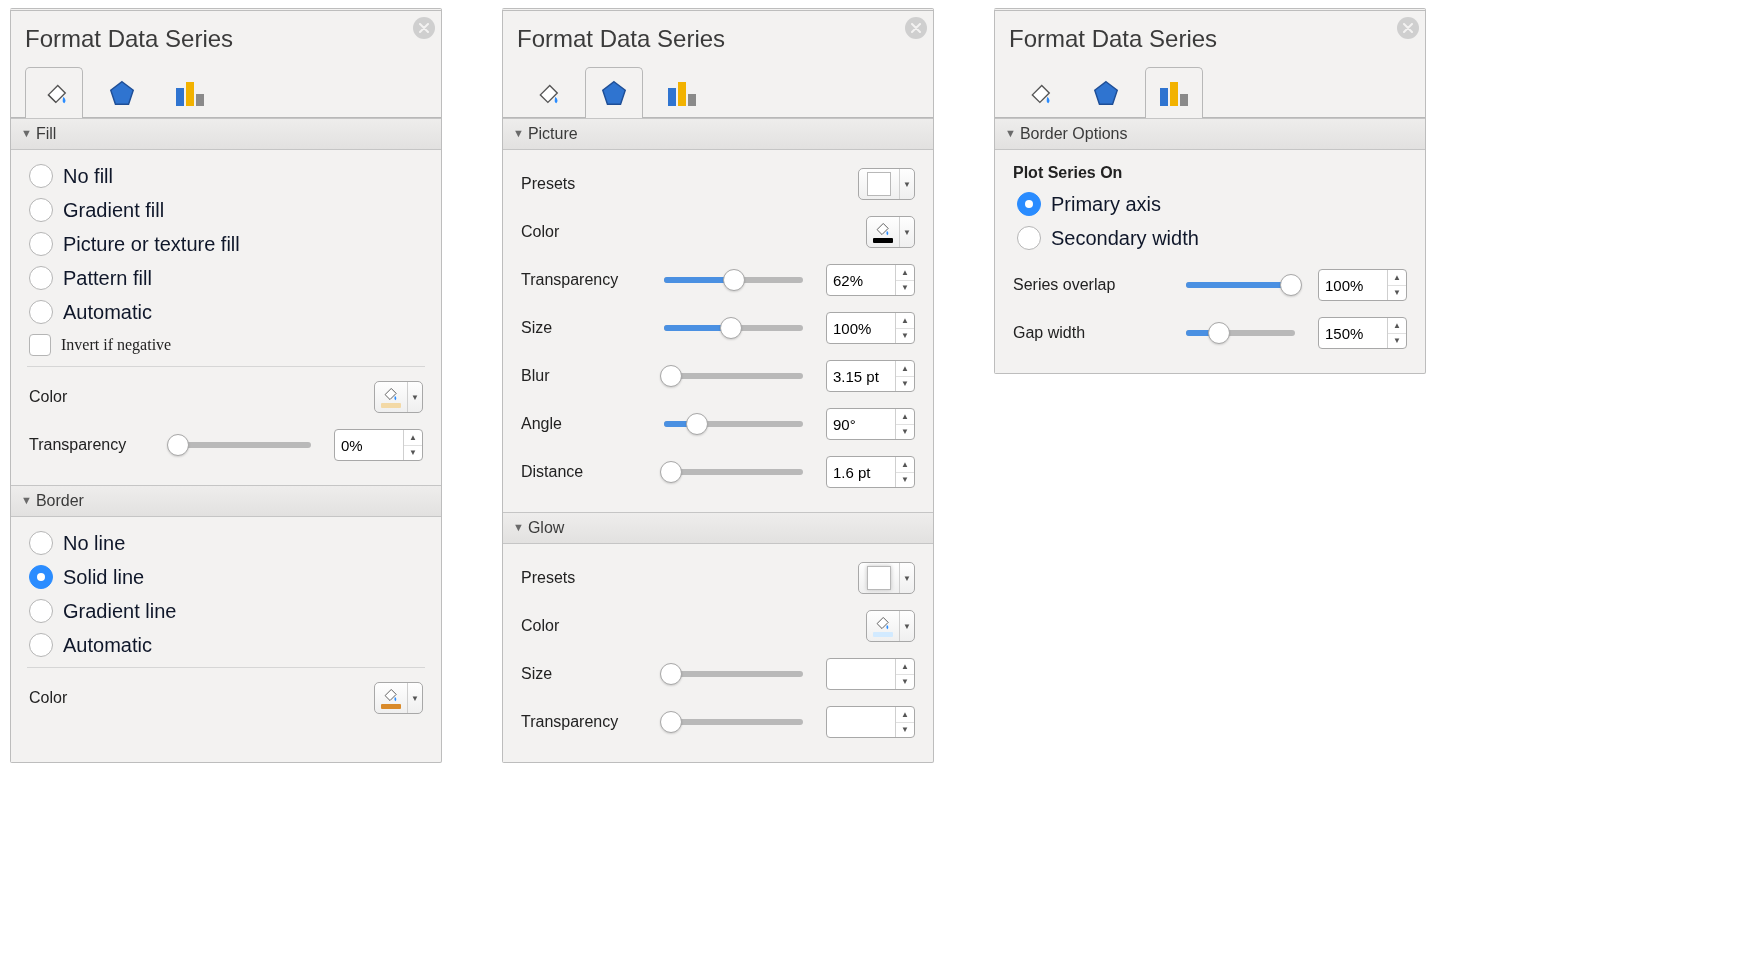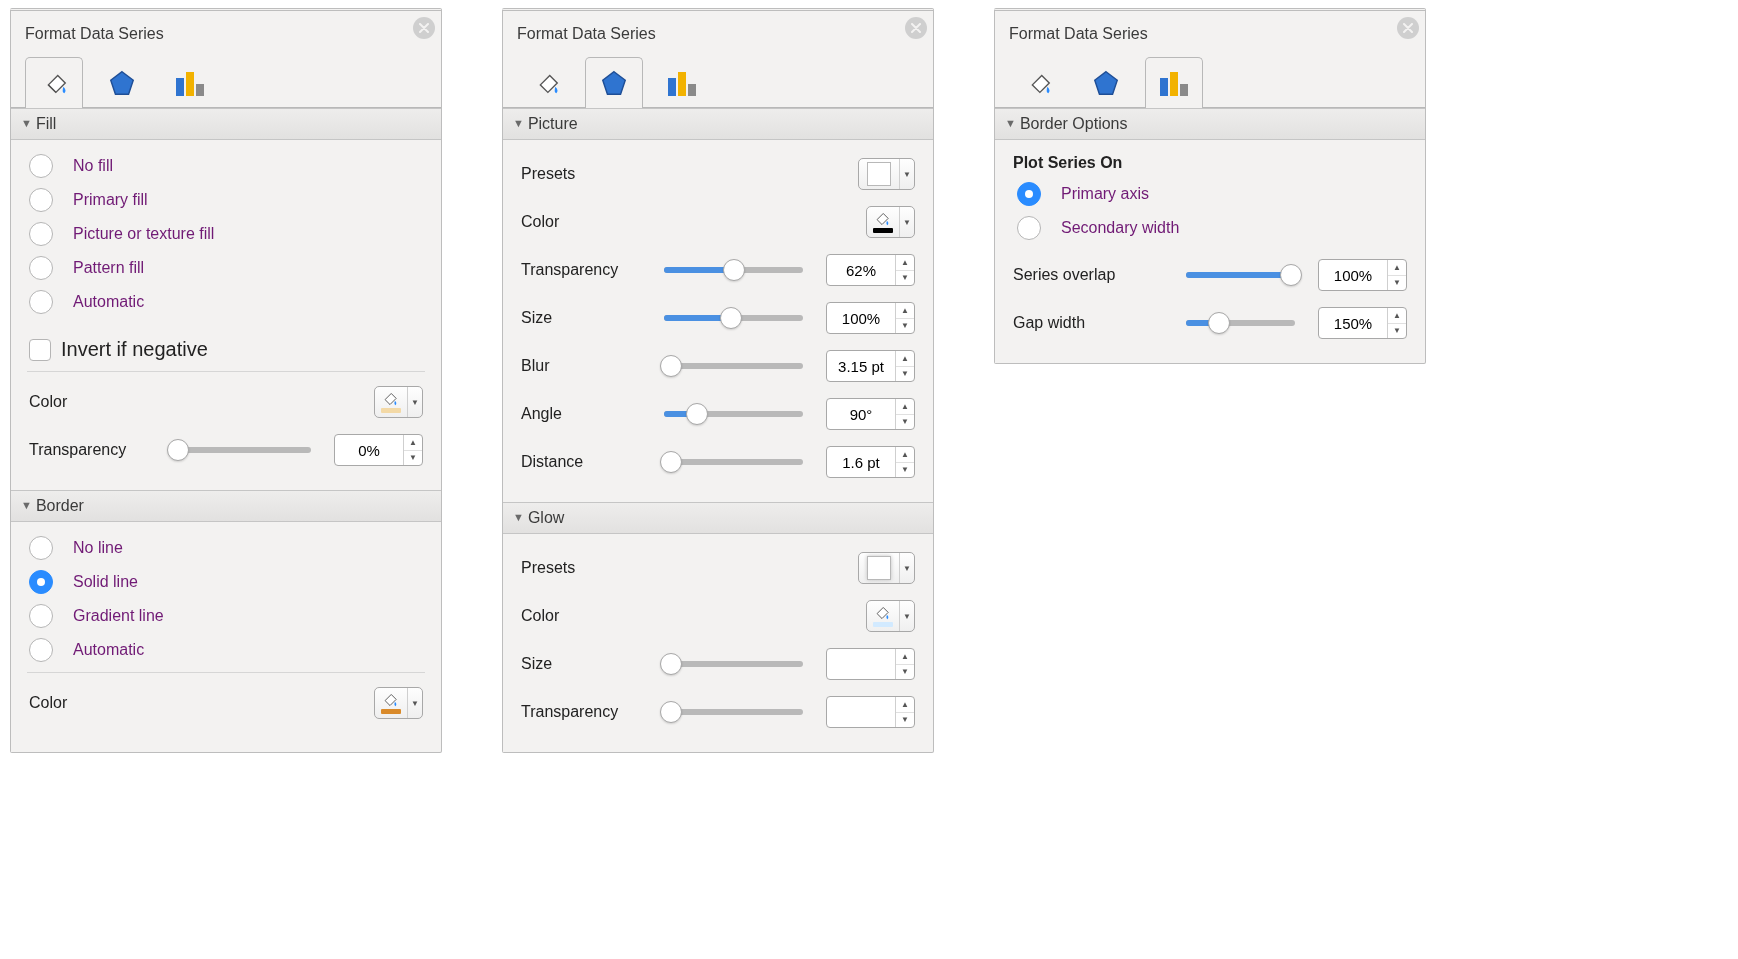--- a/index.html
+++ b/index.html
@@ -22,21 +22,21 @@
     border-top: 3px double #bdbdbd;
     border-radius: 2px;
     position: relative;
   }
   .panel-header {
     padding: 14px 14px 8px 14px;
     display: flex;
     align-items: center;
   }
   .panel-title {
-    font-size: 16px;
+    font-size: 24px;
     color: #3b3b3b;
     font-weight: 400;
   }
   .close-btn {
     position: absolute;
     right: 6px;
     top: 6px;
     width: 22px;
     height: 22px;
     border-radius: 50%;
@@ -100,23 +100,23 @@
     transform: translateY(-1px);
   }
   .section-body {
     padding: 14px 18px 12px 18px;
   }
 
   .radio-list { display: flex; flex-direction: column; gap: 10px; }
   .radio-item {
     display: flex;
     align-items: center;
-    gap: 20px;
-    font-size: 16px;
-    color: #701a75;
+    gap: 10px;
+    font-size: 20px;
+    color: #0f172a;
     cursor: pointer;
   }
   .radio-circle {
     width: 22px; height: 22px;
     border: 1px solid #b5b5b5;
     border-radius: 50%;
     background: #fff;
     display: flex; align-items: center; justify-content: center;
     flex-shrink: 0;
   }
@@ -125,23 +125,24 @@
     background: #2a8cff;
     display: none;
   }
   .radio-item.selected .radio-circle { border-color: #2a8cff; background:#2a8cff; }
   .radio-item.selected .radio-circle .dot { display:block; background:#fff; width:8px; height:8px; }
 
   .checkbox-item {
     display: flex;
     align-items: center;
     gap: 10px;
-    font-size: 20px;
-    margin-top: 24px;
+    font-size: 16px;
+    margin-top: 10px;
     cursor: pointer;
+    font-family: Liberation Serif, serif;
   }
   .checkbox-box {
     width: 20px; height: 20px;
     border: 1px solid #b5b5b5;
     border-radius: 4px;
     background: #fff;
     flex-shrink: 0;
   }
 
   .divider {
@@ -199,21 +200,20 @@
     overflow: hidden;
     min-width: 86px;
   }
   .spinner input {
     border: none;
     outline: none;
     width: 56px;
     padding: 0 6px;
     font-size: 15px;
     background: transparent;
-    text-align: center;
   }
   .spinner .steppers {
     display: flex;
     flex-direction: column;
     border-left: 1px solid #cfcfcf;
     width: 18px;
   }
   .spinner .steppers div {
     flex: 1;
     display: flex;
@@ -318,21 +318,21 @@
     <span>Fill</span>
   </div>
   <div class="section-body">
     <div class="radio-list">
       <div class="radio-item">
             <span class="radio-circle"></span>
             <span>No fill</span>
           </div>
       <div class="radio-item">
             <span class="radio-circle"></span>
-            <span>Primary fill</span>
+            <span>Gradient fill</span>
           </div>
       <div class="radio-item">
             <span class="radio-circle"></span>
             <span>Picture or texture fill</span>
           </div>
       <div class="radio-item">
             <span class="radio-circle"></span>
             <span>Pattern fill</span>
           </div>
       <div class="radio-item">

